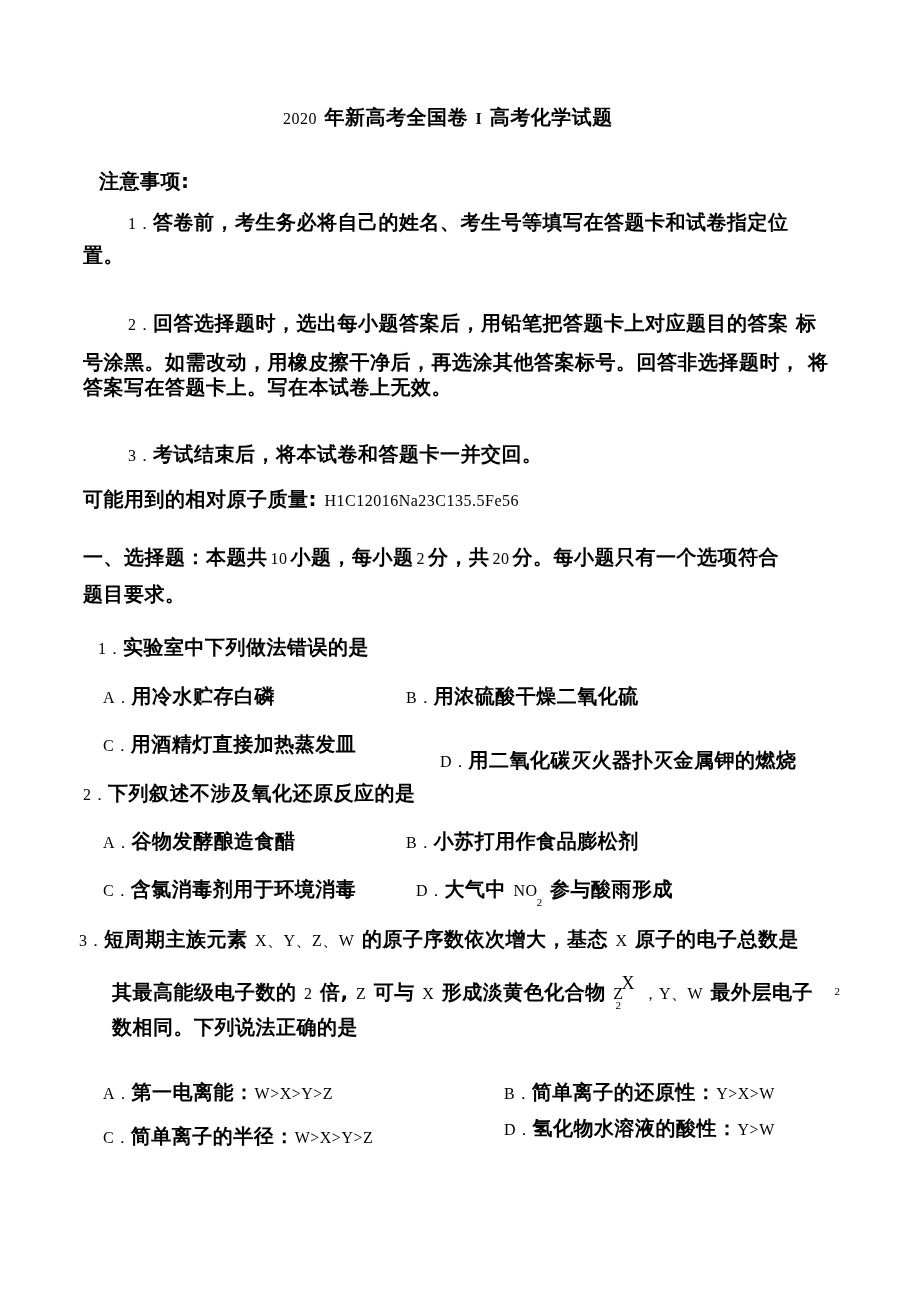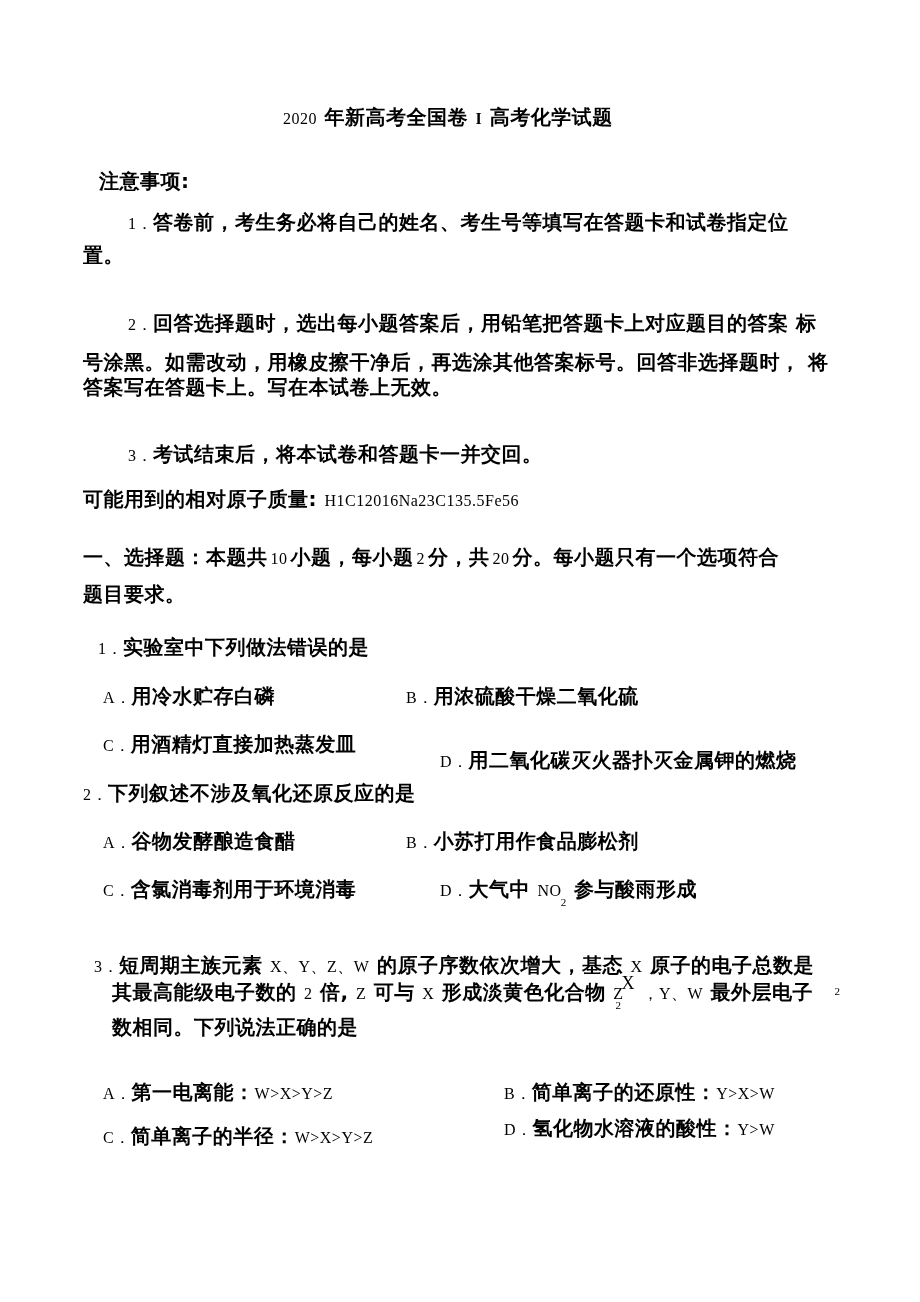--- a/index.html
+++ b/index.html
@@ -81,29 +81,29 @@
   </div>
   <div class="line" style="left:103px; top:827px;">
     <span class="latin">A．</span><span>谷物发酵酿造食醋</span>
   </div>
   <div class="line" style="left:406px; top:827px;">
     <span class="latin">B．</span><span>小苏打用作食品膨松剂</span>
   </div>
   <div class="line" style="left:103px; top:875px;">
     <span class="latin">C．</span><span>含氯消毒剂用于环境消毒</span>
   </div>
-  <div class="line" style="left:440px; top:875px;">
+  <div class="line" style="left:416px; top:875px;">
     <span class="latin">D．</span><span>大气中</span>
     <span class="latin">NO</span><span class="sub">2</span>
     <span>参与酸雨形成</span>
   </div>
 </div>
 
 <div>
-  <div class="line" style="left:94px; top:925px;margin-top:26px;">
+  <div class="line" style="left:79px; top:925px;">
     <span class="latin">3．</span><span>短周期主族元素</span>
     <span class="latin">X、Y、Z、W</span>
     <span>的原子序数依次增大，基态</span>
     <span class="latin">X</span>
     <span>原子的电子总数是</span>
   </div>
   <div class="line" style="left:112px; top:978px;">
     <span>其最高能级电子数的</span>
     <span class="latin">2</span>
     <span>倍,</span>

